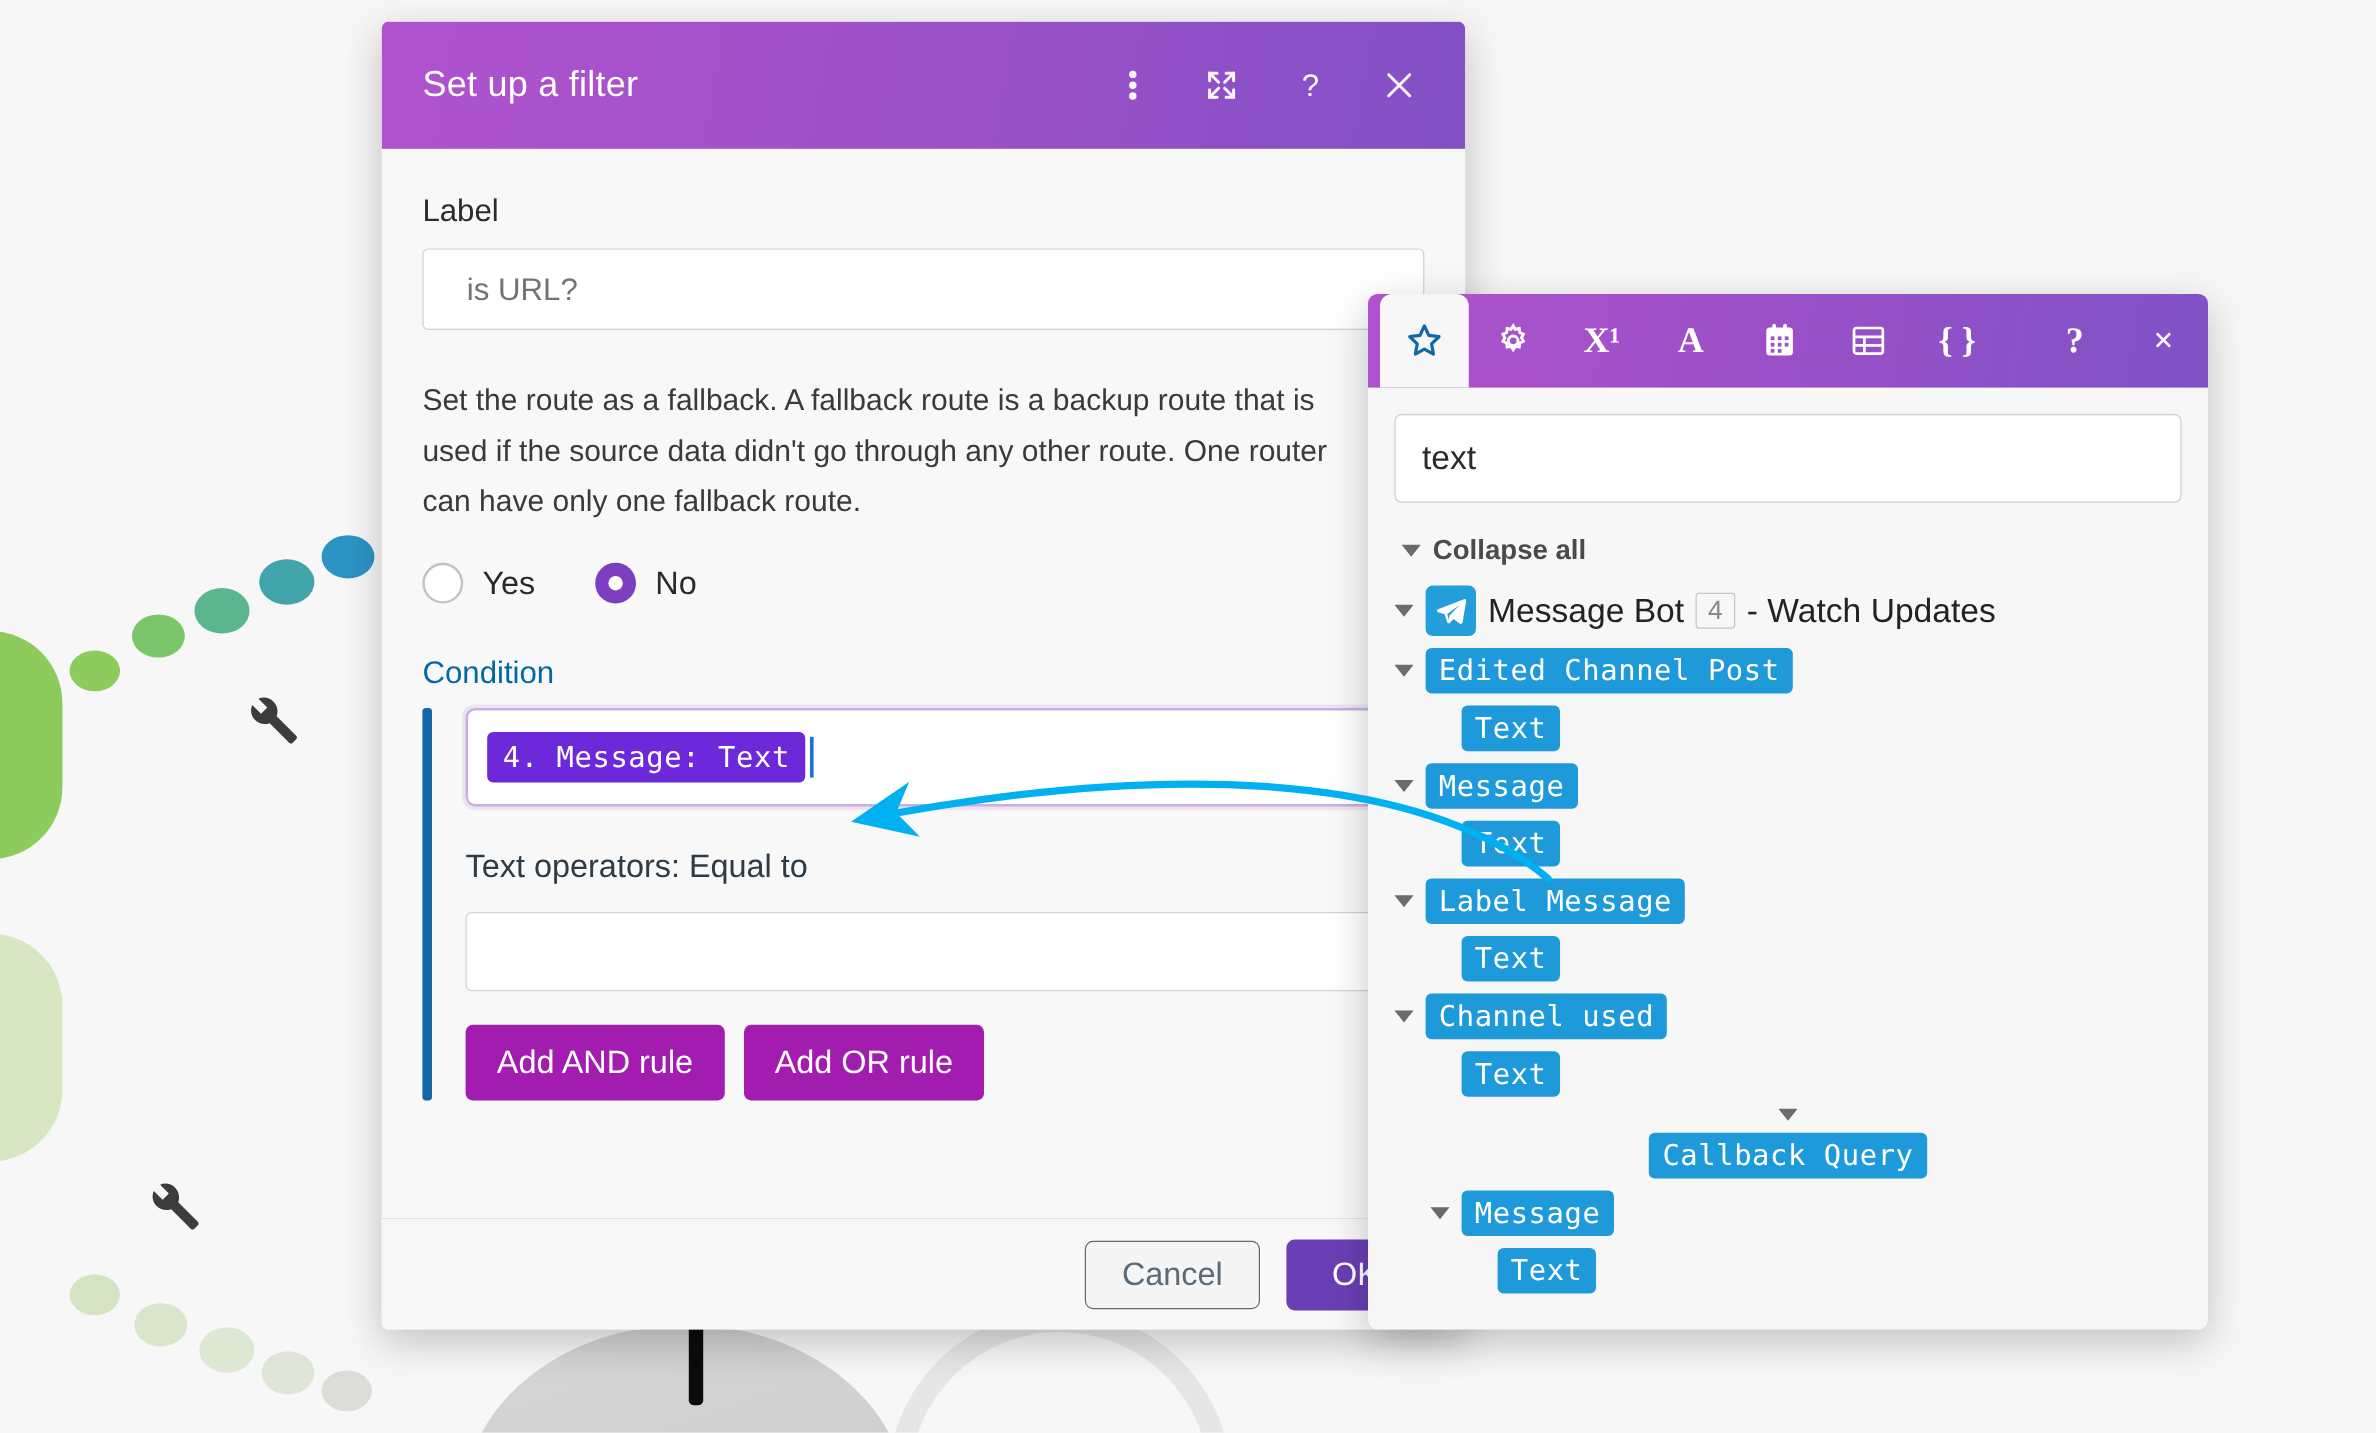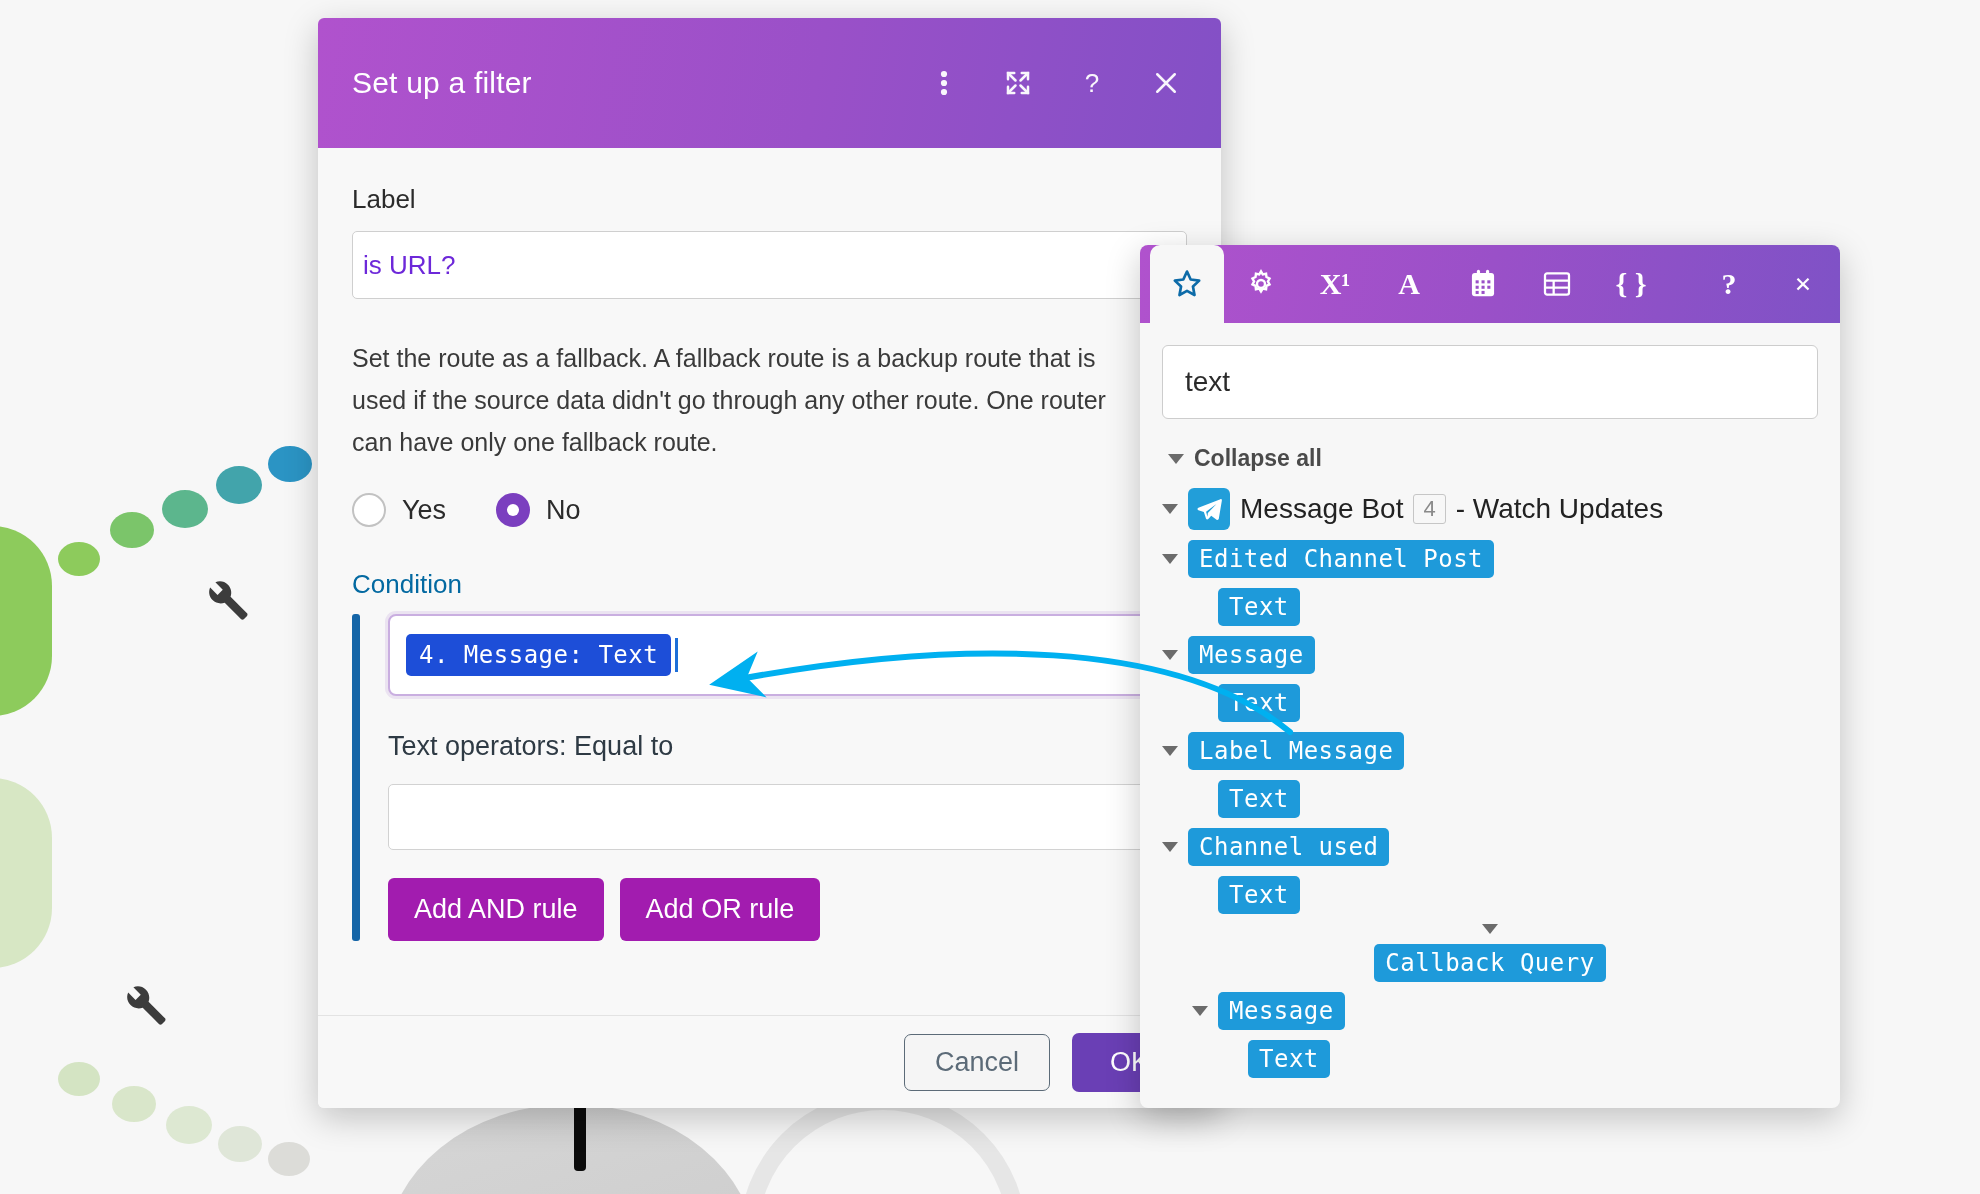--- a/index.html
+++ b/index.html
@@ -22,34 +22,34 @@
   
   #filter-dialog{
     position:absolute;left:318px;top:18px;width:903px;height:1090px;
     background:#f8f8f8;border-radius:6px;
     box-shadow:0 10px 34px rgba(0,0,0,.22);
     display:flex;flex-direction:column;overflow:hidden;
   }
   #filter-header{
     height:98px;flex:0 0 98px;
     background:linear-gradient(100deg,#b052cd 0%,#9a50c8 55%,#8350c6 100%);
-    display:flex;align-items:center;padding:16px 34px;color:#fff;
+    display:flex;align-items:center;padding:4px 34px;color:#fff;
   }
   #filter-title{font-size:30px;flex:1;letter-spacing:.2px;}
   .hdr-icons{display:flex;align-items:center;gap:44px;margin-right:6px;}
   .hdr-ico{cursor:pointer;display:flex;align-items:center;justify-content:center;
     width:30px;height:34px;opacity:.95;}
   .hdr-ico svg{display:block;}
 
   #filter-body{flex:1;padding:36px 34px 0 34px;position:relative;overflow:hidden;}
   .field-label{font-size:26px;color:#2b2b2b;margin-bottom:16px;}
   .txt-input{
     width:100%;box-sizing:border-box;height:68px;border:1px solid #cfcfcf;
-    border-radius:5px;background:#fff;font-size:26px;color:#6d28d9;
-    padding:0 10px;font-family:"Liberation Sans", sans-serif;outline:none;
+    border-radius:5px;background:#fff;font-size:26px;color:#737373;
+    padding:0 36px;font-family:"Liberation Sans", sans-serif;outline:none;
   }
   .desc{font-size:25px;line-height:42px;color:#3a3a3a;margin:38px 0 0 0;width:790px;}
 
   .radio-row{display:flex;align-items:center;gap:16px;margin-top:30px;}
   .radio{width:34px;height:34px;border-radius:50%;box-sizing:border-box;
     border:2px solid #c2c2c2;background:#fff;cursor:pointer;
     display:flex;align-items:center;justify-content:center;}
   .radio.on{background:#7b3fbf;border-color:#7b3fbf;}
   .radio.on::after{content:"";width:12px;height:12px;border-radius:50%;background:#fff;}
   .radio-label{font-size:27px;color:#2b2b2b;margin-right:34px;}
@@ -59,21 +59,21 @@
   .rule-block{display:flex;margin-top:14px;}
   .rule-bar{width:8px;border-radius:3px;background:#1565a7;flex:0 0 8px;margin-right:28px;}
   .rule-content{flex:1;}
 
   .token-field{
     border:2px solid #c9aee0;border-radius:8px;background:#fff;
     min-height:78px;display:flex;align-items:center;padding:0 16px;
     box-shadow:0 0 0 3px rgba(201,174,224,.28);
   }
   .token{
-    background:#1d4ed8;color:#fff;border-radius:5px;
+    background:#6d28d9;color:#fff;border-radius:5px;
     font-family:"DejaVu Sans Mono", monospace;font-size:24px;
     padding:7px 13px;white-space:nowrap;letter-spacing:.5px;
   }
   .caret{width:3px;height:34px;background:#1e6fd8;margin-left:4px;}
 
   .op-select{
     margin-top:20px;height:60px;display:flex;align-items:center;
     justify-content:space-between;cursor:pointer;padding-right:10px;
   }
   .op-text{font-size:27px;color:#2e3a44;}

